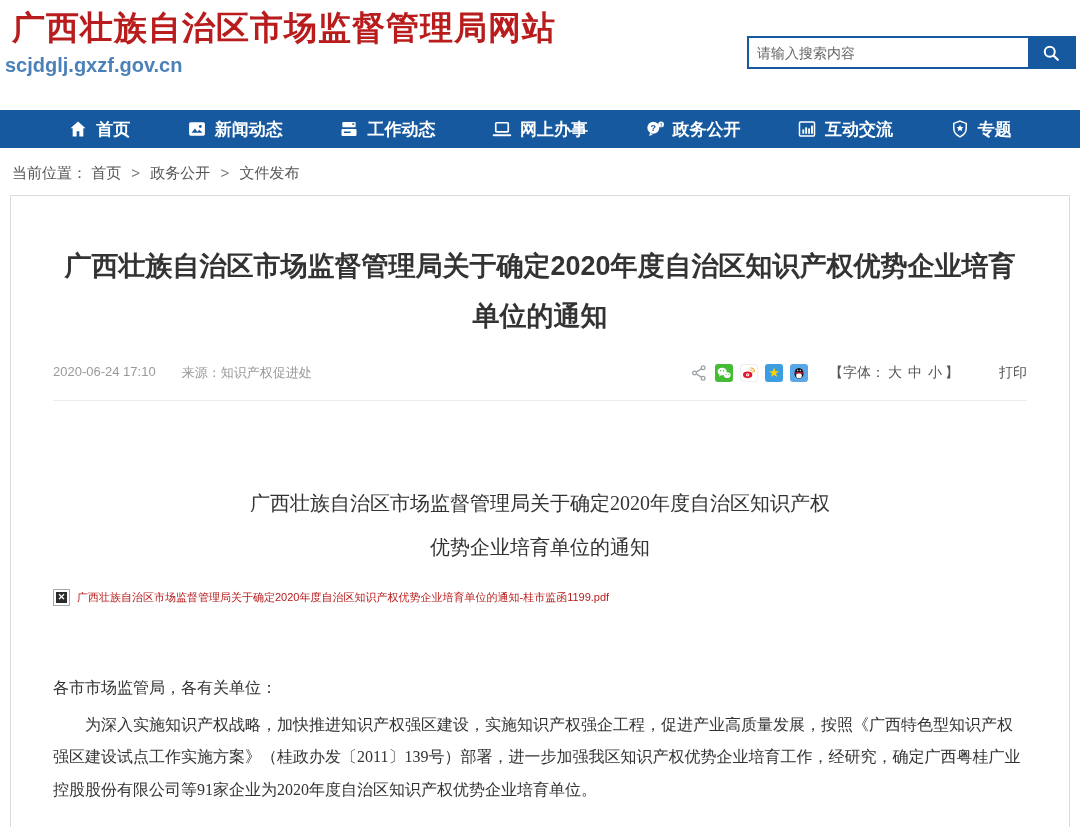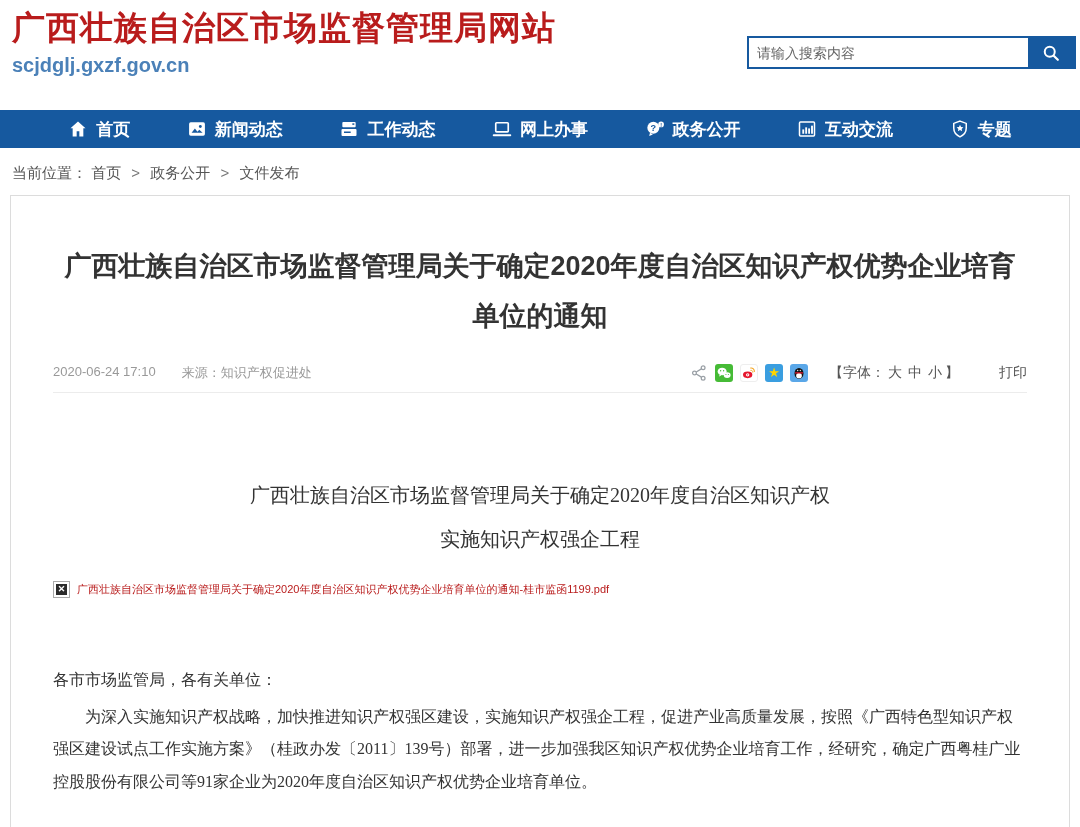--- a/index.html
+++ b/index.html
@@ -3,21 +3,21 @@
 <meta charset="utf-8">
 <style>
   * { margin:0; padding:0; box-sizing:border-box; }
   html,body { width:1080px; height:827px; overflow:hidden; background:#fff;
     font-family:"Liberation Sans", sans-serif; }
 
   
   .header { position:relative; height:110px; background:#fff; }
   .site-title { position:absolute; left:12px; top:6px; font-size:33px; font-weight:bold;
     color:#b91c1c; letter-spacing:1px; }
-  .site-url { position:absolute; left:12px; top:54px; font-size:20px; font-weight:bold;
+  .site-url { position:absolute; left:5px; top:54px; font-size:20px; font-weight:bold;
     color:#4b81b8; }
   .search-box { position:absolute; right:4px; top:36px; width:329px; height:33px;
     border:2px solid #16599f; display:flex; background:#fff; }
   .search-input { flex:1; border:none; outline:none; padding:0 8px; font-size:14px; color:#333;
     font-family:"Liberation Sans", sans-serif; }
   .search-input::placeholder { color:#666; }
   .search-btn { width:46px; height:100%; background:#16599f; border:none; cursor:pointer;
     display:flex; align-items:center; justify-content:center; }
 
   
@@ -33,21 +33,21 @@
   .breadcrumb a { color:#555; text-decoration:none; cursor:pointer; }
   .crumb-sep { margin:0 6px; color:#777; }
 
   
   .content-box { margin:0 10px; border:1px solid #dcdcdc; background:#fff;
     padding:0 42px 80px; min-height:640px; }
   .article-title { margin:46px auto 0; text-align:center; font-size:27px; font-weight:bold;
     color:#333; line-height:1.85; }
 
   .meta-row { margin-top:22px; display:flex; justify-content:space-between; align-items:center;
-    padding-bottom:10px; border-bottom:1px solid #ececec; font-size:13px; color:#999; }
+    padding-bottom:18px; border-bottom:1px solid #ececec; font-size:13px; color:#999; }
   .meta-left { display:flex; gap:26px; }
   .meta-right { display:flex; align-items:center; }
   .share-ico { width:18px; height:18px; border-radius:3px; margin-right:7px; display:inline-flex;
     align-items:center; justify-content:center; cursor:pointer; overflow:hidden; }
   .share-ico svg { width:100%; height:100%; }
   .ico-share { background:transparent; }
   .ico-wechat { background:#46bb36; }
   .ico-weibo { background:#fff; border:1px solid #eee; }
   .ico-qzone { background:#3a9ee0; color:#ffd400; font-size:13px; line-height:1; }
   .ico-qq { background:#5aa7e8; }
@@ -223,21 +223,21 @@
       </span>
       <span class="font-tools">
         <span>【字体：</span><a class="font-size-link">大</a><a class="font-size-link">中</a><a class="font-size-link">小</a><span>】</span>
       </span>
       <a class="print-link">打印</a>
     </div>
   </div>
 
   <div class="doc-title">
     <div>广西壮族自治区市场监督管理局关于确定2020年度自治区知识产权</div>
-    <div class="doc-title-line2">实施知识产权强企工程</div>
+    <div class="doc-title-line2">优势企业培育单位的通知</div>
   </div>
 
   <div class="attachment-row">
     <span class="broken-img">
       <span class="broken-img-inner">✕</span>
     </span>
     <a class="attachment-link">广西壮族自治区市场监督管理局关于确定2020年度自治区知识产权优势企业培育单位的通知-桂市监函1199.pdf</a>
   </div>
 
   <div class="doc-body">

